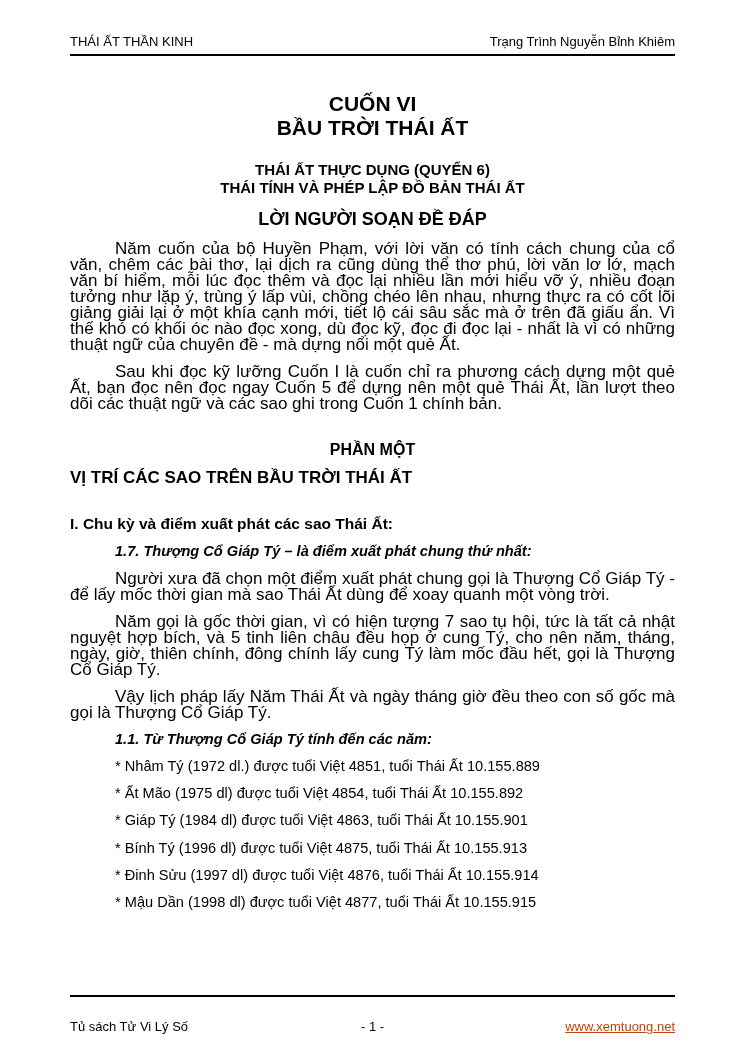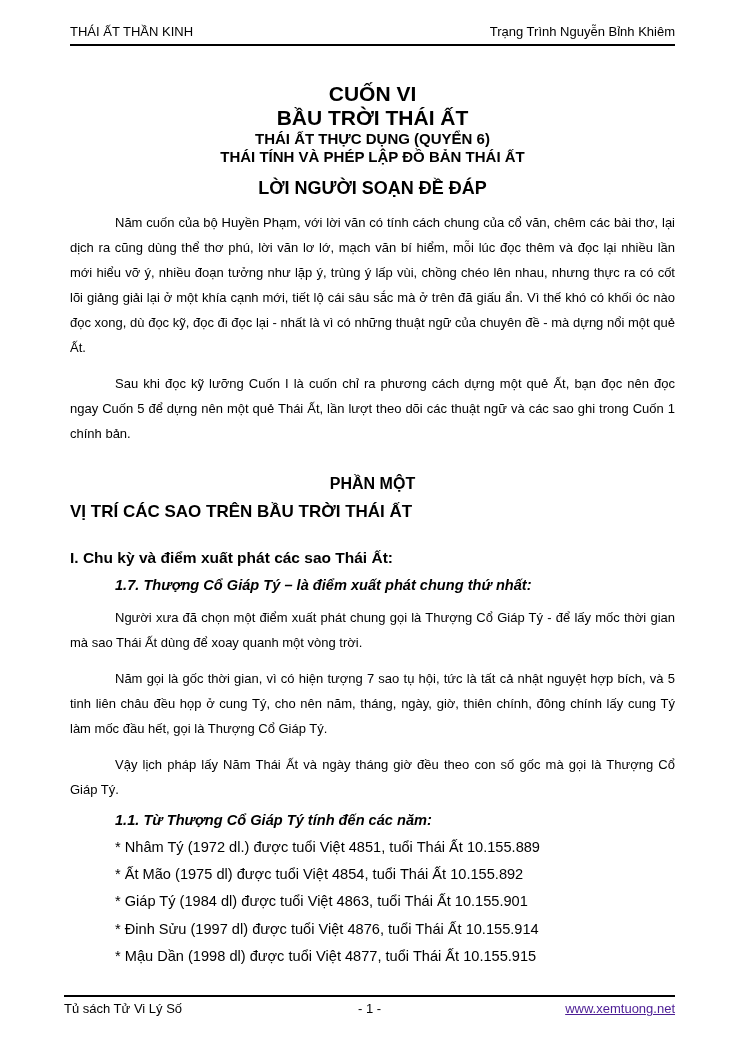--- a/index.html
+++ b/index.html
@@ -8,40 +8,41 @@
     margin: 0 auto;
     background: #ffffff;
     color: #000000;
     position: relative;
     overflow: hidden;
     font-family: "Liberation Sans", "DejaVu Sans", sans-serif;
   }
   .content { padding: 0 69px 0 70px; }
   .page-header {
     display: flex; justify-content: space-between; align-items: flex-end;
-    padding-top: 24px; padding-bottom: 4px;
+    padding-top: 34px; padding-bottom: 4px;
     border-bottom: 2px solid #000;
     font-size: 13px; line-height: 16px;
   }
   .doc-title {
     text-align: center; font-weight: bold;
     font-size: 21px; line-height: 24px;
     margin-top: 36px;
   }
   .doc-subtitle {
     text-align: center; font-weight: bold;
     font-size: 15px; line-height: 18px;
+    margin-top: 21px;
   }
   .intro-heading {
     text-align: center; font-weight: bold;
     font-size: 18px; line-height: 21px;
     margin-top: 12px;
   }
   p.body-para {
-    font-size: 13px; line-height: 25px;
+    font-size: 17px; line-height: 16px;
     text-align: justify; text-indent: 45px;
     margin: 11px 0 0 0;
   }
   .part-heading-1 {
     text-align: center; font-weight: bold;
     font-size: 16px; line-height: 19px; margin-top: 28px;
   }
   .part-heading-2 {
     text-align: left; font-weight: bold;
     font-size: 17px; line-height: 20px; margin-top: 9px;
@@ -53,30 +54,30 @@
   .sub-heading {
     font-weight: bold; font-style: italic;
     font-size: 14.6px; line-height: 18px;
     margin: 9px 0 0 45px;
   }
   .year-item {
     font-size: 14.6px; line-height: 17.2px;
     margin: 10px 0 0 45px;
   }
   .page-footer {
-    position: absolute; left: 64px; right: 69px; top: 995px;
+    position: absolute; left: 70px; right: 69px; top: 995px;
     border-top: 2px solid #000;
-    padding-top: 4px;
+    padding-top: 22px;
     font-size: 13px; line-height: 16px;
     display: flex; align-items: baseline;
   }
   .footer-left  { flex: 1; text-align: left; }
   .footer-center{ flex: 1; text-align: center; }
   .footer-right { flex: 1; text-align: right; }
-  .footer-link  { text-decoration: underline; color: #4c1d95; cursor: pointer; }
+  .footer-link  { text-decoration: underline; color: #c2410c; cursor: pointer; }
 </style>
 </head>
 <body>
 
 <div class="page">
   <div class="content">
 
     <div class="page-header">
       <span>THÁI ẤT THẦN KINH</span>
       <span>Trạng Trình Nguyễn Bỉnh Khiêm</span>
@@ -106,20 +107,21 @@
 
     <p class="body-para">Người xưa đã chọn một điểm xuất phát chung gọi là Thượng Cổ Giáp Tý - để lấy mốc thời gian mà sao Thái Ất dùng để xoay quanh một vòng trời.</p>
     <p class="body-para">Năm gọi là gốc thời gian, vì có hiện tượng 7 sao tụ hội, tức là tất cả nhật nguyệt hợp bích, và 5 tinh liên châu đều họp ở cung Tý, cho nên năm, tháng, ngày, giờ, thiên chính, đông chính lấy cung Tý làm mốc đầu hết, gọi là Thượng Cổ Giáp Tý.</p>
     <p class="body-para">Vậy lịch pháp lấy Năm Thái Ất và ngày tháng giờ đều theo con số gốc mà gọi là Thượng Cổ Giáp Tý.</p>
 
     <div class="sub-heading">1.1. Từ Thượng Cổ Giáp Tý tính đến các năm:</div>
 
     <div class="year-item">* Nhâm Tý (1972 dl.) được tuổi Việt 4851, tuổi Thái Ất 10.155.889</div>
     <div class="year-item">* Ất Mão (1975 dl) được tuổi Việt 4854, tuổi Thái Ất 10.155.892</div>
     <div class="year-item">* Giáp Tý (1984 dl) được tuổi Việt 4863, tuổi Thái Ất 10.155.901</div>
+    <div class="year-item">* Bính Tý (1996 dl) được tuổi Việt 4875, tuổi Thái Ất 10.155.913</div>
     <div class="year-item">* Đinh Sửu (1997 dl) được tuổi Việt 4876, tuổi Thái Ất 10.155.914</div>
     <div class="year-item">* Mậu Dần (1998 dl) được tuổi Việt 4877, tuổi Thái Ất 10.155.915</div>
 
   </div>
 
   <div class="page-footer">
     <span class="footer-left">Tủ sách Tử Vi Lý Số</span>
     <span class="footer-center">- 1 -</span>
     <span class="footer-right"><a class="footer-link">www.xemtuong.net</a></span>
   </div>

